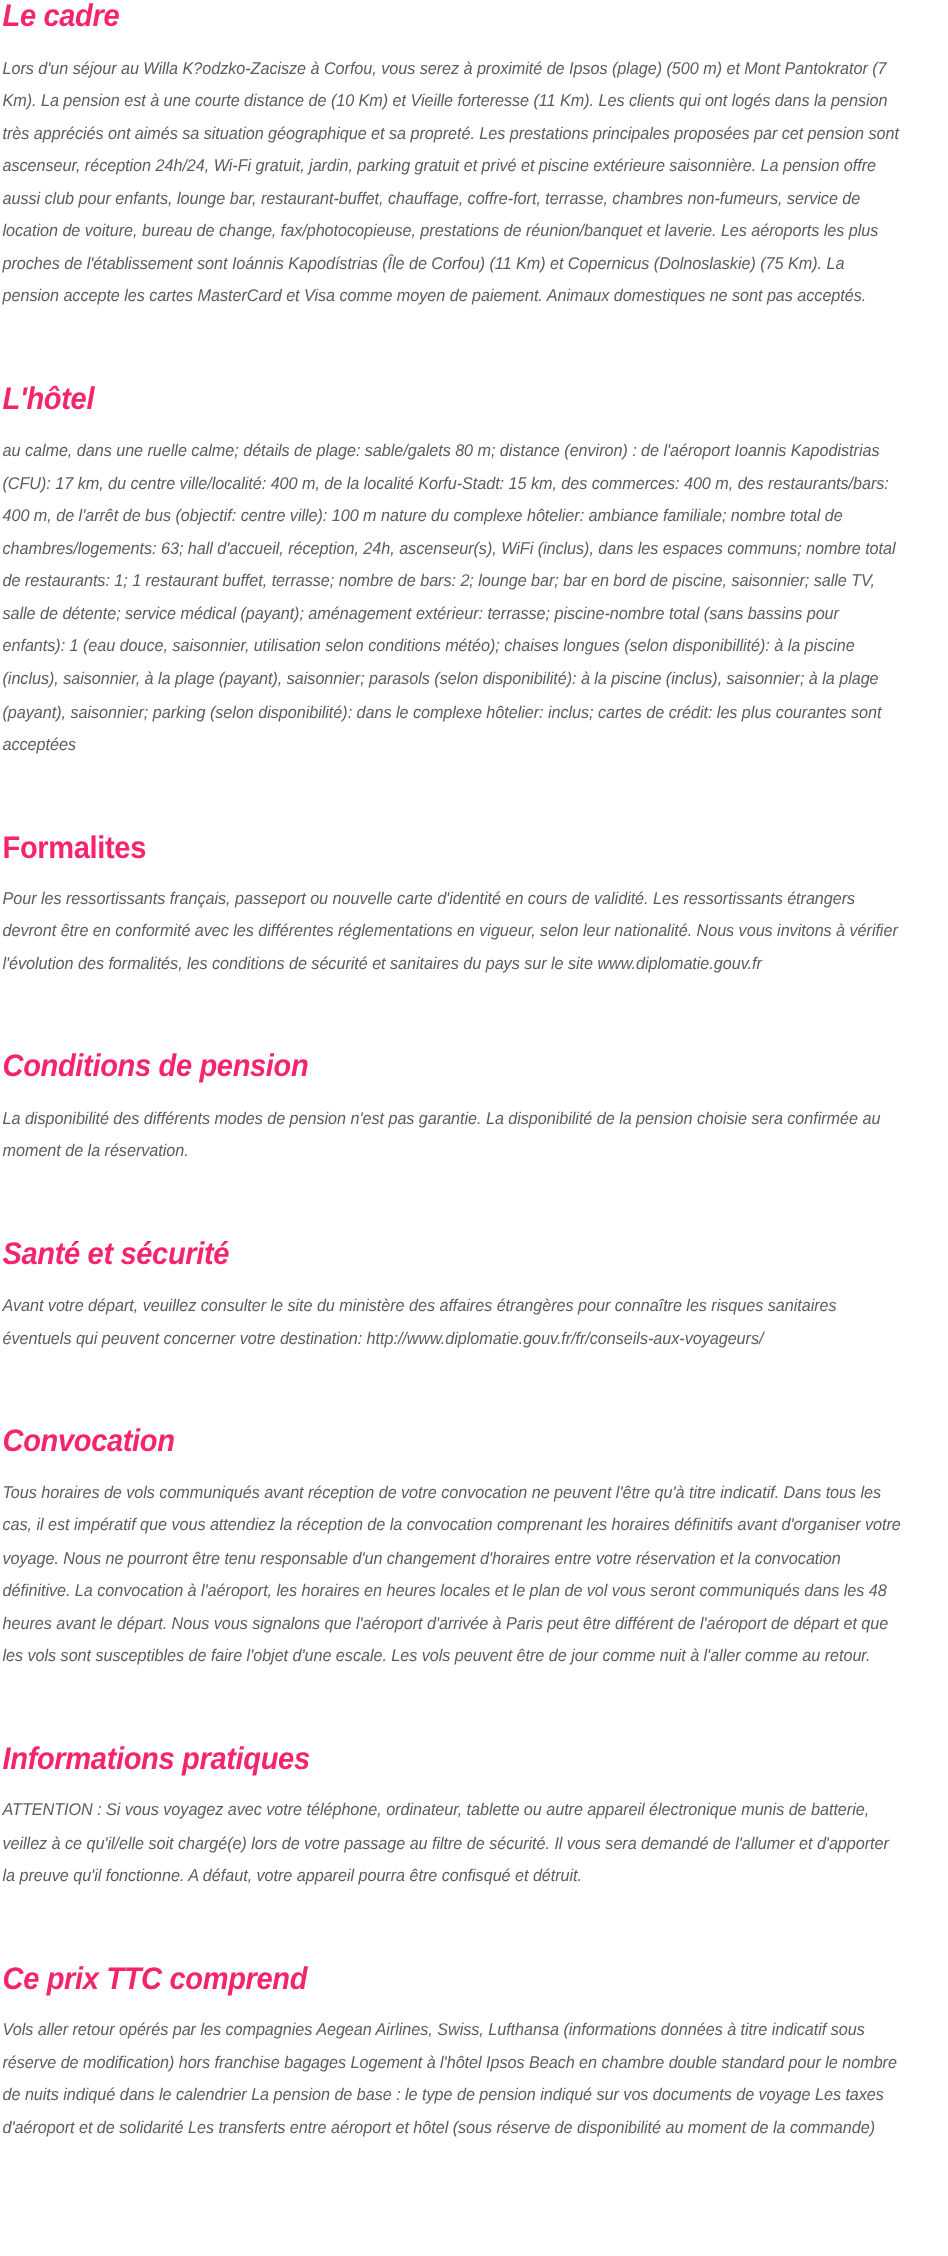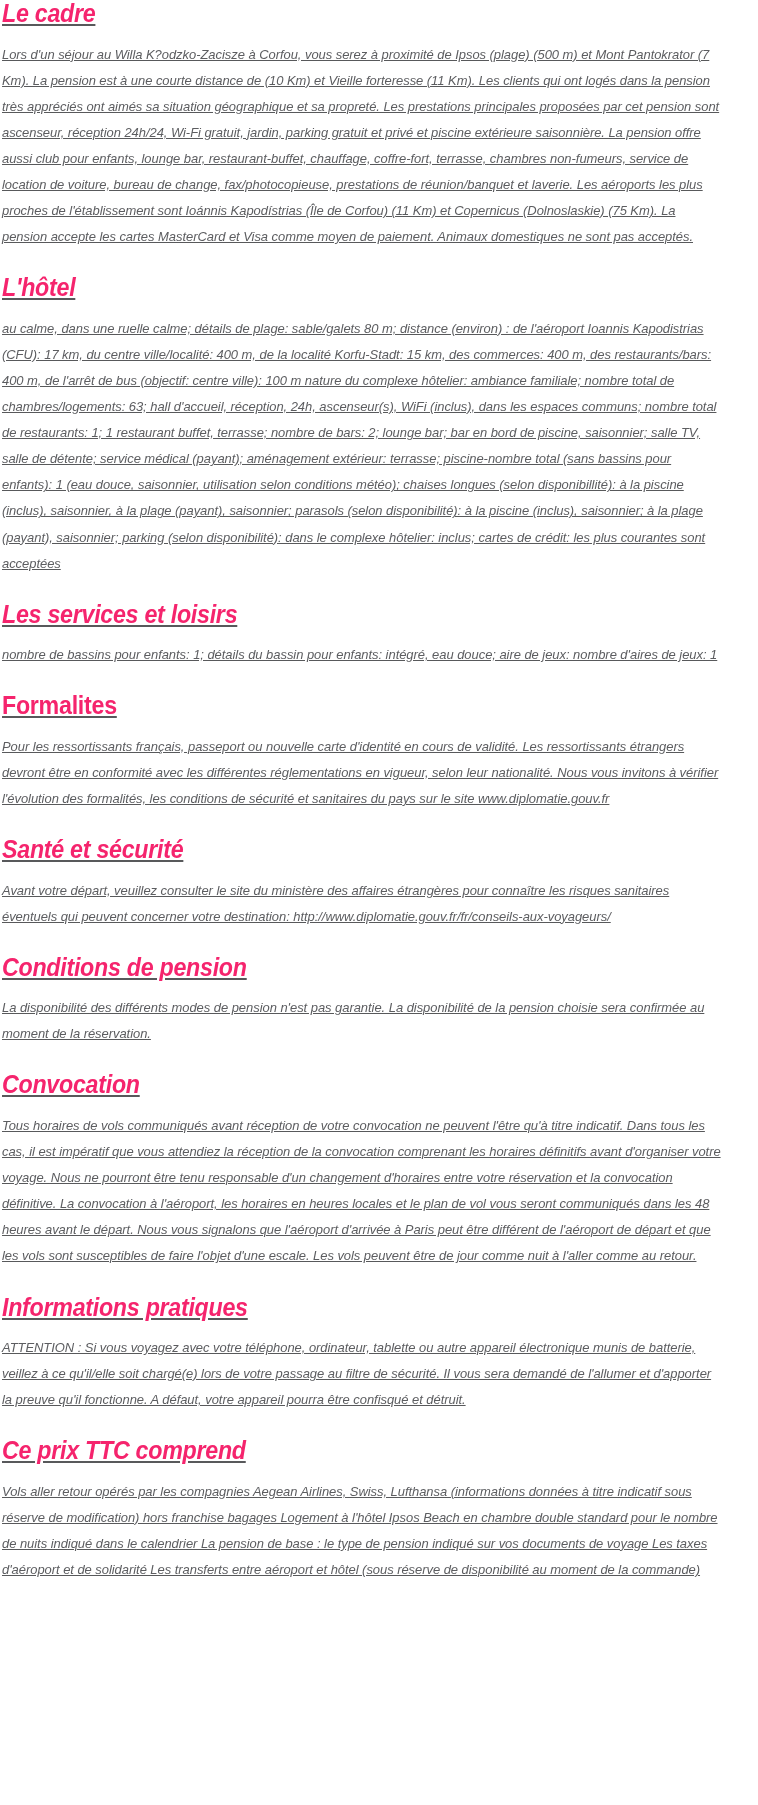--- a/index.html
+++ b/index.html
@@ -15,21 +15,20 @@
     -webkit-font-smoothing: antialiased;
   }
   .page {
     width: 758px;
     box-sizing: border-box;
     padding: 0 2px 8px 2px;
     background: #ffffff;
   }
   .section {
     margin: 0;
-    text-decoration: underline;
   }
   h2.section-title {
     font-family: "Liberation Sans", "DejaVu Sans", sans-serif;
     font-style: italic;
     font-weight: 700;
     font-size: 25px;
     line-height: 1.1;
     letter-spacing: -0.3px;
     color: #f5246d;
     margin: 0 0 14px 0;
@@ -49,56 +48,52 @@
     color: #5c5d60;
     margin: 0;
     padding: 0;
     text-align: left;
     transform: scaleX(0.955);
     transform-origin: left top;
     letter-spacing: -0.05px;
   }
   
   .section + .section {
-    margin-top: 24px;
+    margin-top: 56px;
   }
 </style>
 </head>
 <body>
 
 <div class="page">
 
   <div class="section">
     <h2 class="section-title">Le cadre</h2>
     <p class="section-body">Lors d'un séjour au Willa K?odzko-Zacisze à Corfou, vous serez à proximité de Ipsos (plage) (500 m) et Mont Pantokrator (7 Km). La pension est à une courte distance de (10 Km) et Vieille forteresse (11 Km). Les clients qui ont logés dans la pension très appréciés ont aimés sa situation géographique et sa propreté. Les prestations principales proposées par cet pension sont ascenseur, réception 24h/24, Wi-Fi gratuit, jardin, parking gratuit et privé et piscine extérieure saisonnière. La pension offre aussi club pour enfants, lounge bar, restaurant-buffet, chauffage, coffre-fort, terrasse, chambres non-fumeurs, service de location de voiture, bureau de change, fax/photocopieuse, prestations de réunion/banquet et laverie. Les aéroports les plus proches de l'établissement sont Ioánnis Kapodístrias (Île de Corfou) (11 Km) et Copernicus (Dolnoslaskie) (75 Km). La pension accepte les cartes MasterCard et Visa comme moyen de paiement. Animaux domestiques ne sont pas acceptés.</p>
   </div>
 
   <div class="section">
     <h2 class="section-title">L'hôtel</h2>
     <p class="section-body">au calme, dans une ruelle calme; détails de plage: sable/galets 80 m; distance (environ) : de l'aéroport Ioannis Kapodistrias (CFU): 17 km, du centre ville/localité: 400 m, de la localité Korfu-Stadt: 15 km, des commerces: 400 m, des restaurants/bars: 400 m, de l'arrêt de bus (objectif: centre ville): 100 m nature du complexe hôtelier: ambiance familiale; nombre total de chambres/logements: 63; hall d'accueil, réception, 24h, ascenseur(s), WiFi (inclus), dans les espaces communs; nombre total de restaurants: 1; 1 restaurant buffet, terrasse; nombre de bars: 2; lounge bar; bar en bord de piscine, saisonnier; salle TV, salle de détente; service médical (payant); aménagement extérieur: terrasse; piscine-nombre total (sans bassins pour enfants): 1 (eau douce, saisonnier, utilisation selon conditions météo); chaises longues (selon disponibillité): à la piscine (inclus), saisonnier, à la plage (payant), saisonnier; parasols (selon disponibilité): à la piscine (inclus), saisonnier; à la plage (payant), saisonnier; parking (selon disponibilité): dans le complexe hôtelier: inclus; cartes de crédit: les plus courantes sont acceptées</p>
   </div>
 
-  <div class="section">
-    <h2 class="section-title">Les services et loisirs</h2>
-    <p class="section-body">nombre de bassins pour enfants: 1; détails du bassin pour enfants: intégré, eau douce; aire de jeux: nombre d'aires de jeux: 1</p>
-  </div>
 
   <div class="section">
     <h2 class="section-title upright">Formalites</h2>
     <p class="section-body">Pour les ressortissants français, passeport ou nouvelle carte d'identité en cours de validité. Les ressortissants étrangers devront être en conformité avec les différentes réglementations en vigueur, selon leur nationalité. Nous vous invitons à vérifier l'évolution des formalités, les conditions de sécurité et sanitaires du pays sur le site www.diplomatie.gouv.fr</p>
   </div>
 
   <div class="section">
-    <h2 class="section-title">Santé et sécurité</h2>
-    <p class="section-body">Avant votre départ, veuillez consulter le site du ministère des affaires étrangères pour connaître les risques sanitaires éventuels qui peuvent concerner votre destination: http://www.diplomatie.gouv.fr/fr/conseils-aux-voyageurs/</p>
+    <h2 class="section-title">Conditions de pension</h2>
+    <p class="section-body">La disponibilité des différents modes de pension n'est pas garantie. La disponibilité de la pension choisie sera confirmée au moment de la réservation.</p>
   </div>
 
   <div class="section">
-    <h2 class="section-title">Conditions de pension</h2>
-    <p class="section-body">La disponibilité des différents modes de pension n'est pas garantie. La disponibilité de la pension choisie sera confirmée au moment de la réservation.</p>
+    <h2 class="section-title">Santé et sécurité</h2>
+    <p class="section-body">Avant votre départ, veuillez consulter le site du ministère des affaires étrangères pour connaître les risques sanitaires éventuels qui peuvent concerner votre destination: http://www.diplomatie.gouv.fr/fr/conseils-aux-voyageurs/</p>
   </div>
 
   <div class="section">
     <h2 class="section-title">Convocation</h2>
     <p class="section-body">Tous horaires de vols communiqués avant réception de votre convocation ne peuvent l'être qu'à titre indicatif. Dans tous les cas, il est impératif que vous attendiez la réception de la convocation comprenant les horaires définitifs avant d'organiser votre voyage. Nous ne pourront être tenu responsable d'un changement d'horaires entre votre réservation et la convocation définitive. La convocation à l'aéroport, les horaires en heures locales et le plan de vol vous seront communiqués dans les 48 heures avant le départ. Nous vous signalons que l'aéroport d'arrivée à Paris peut être différent de l'aéroport de départ et que les vols sont susceptibles de faire l'objet d'une escale. Les vols peuvent être de jour comme nuit à l'aller comme au retour.</p>
   </div>
 
   <div class="section">
     <h2 class="section-title">Informations pratiques</h2>
     <p class="section-body">ATTENTION : Si vous voyagez avec votre téléphone, ordinateur, tablette ou autre appareil électronique munis de batterie, veillez à ce qu'il/elle soit chargé(e) lors de votre passage au filtre de sécurité. Il vous sera demandé de l'allumer et d'apporter la preuve qu'il fonctionne. A défaut, votre appareil pourra être confisqué et détruit.</p>

